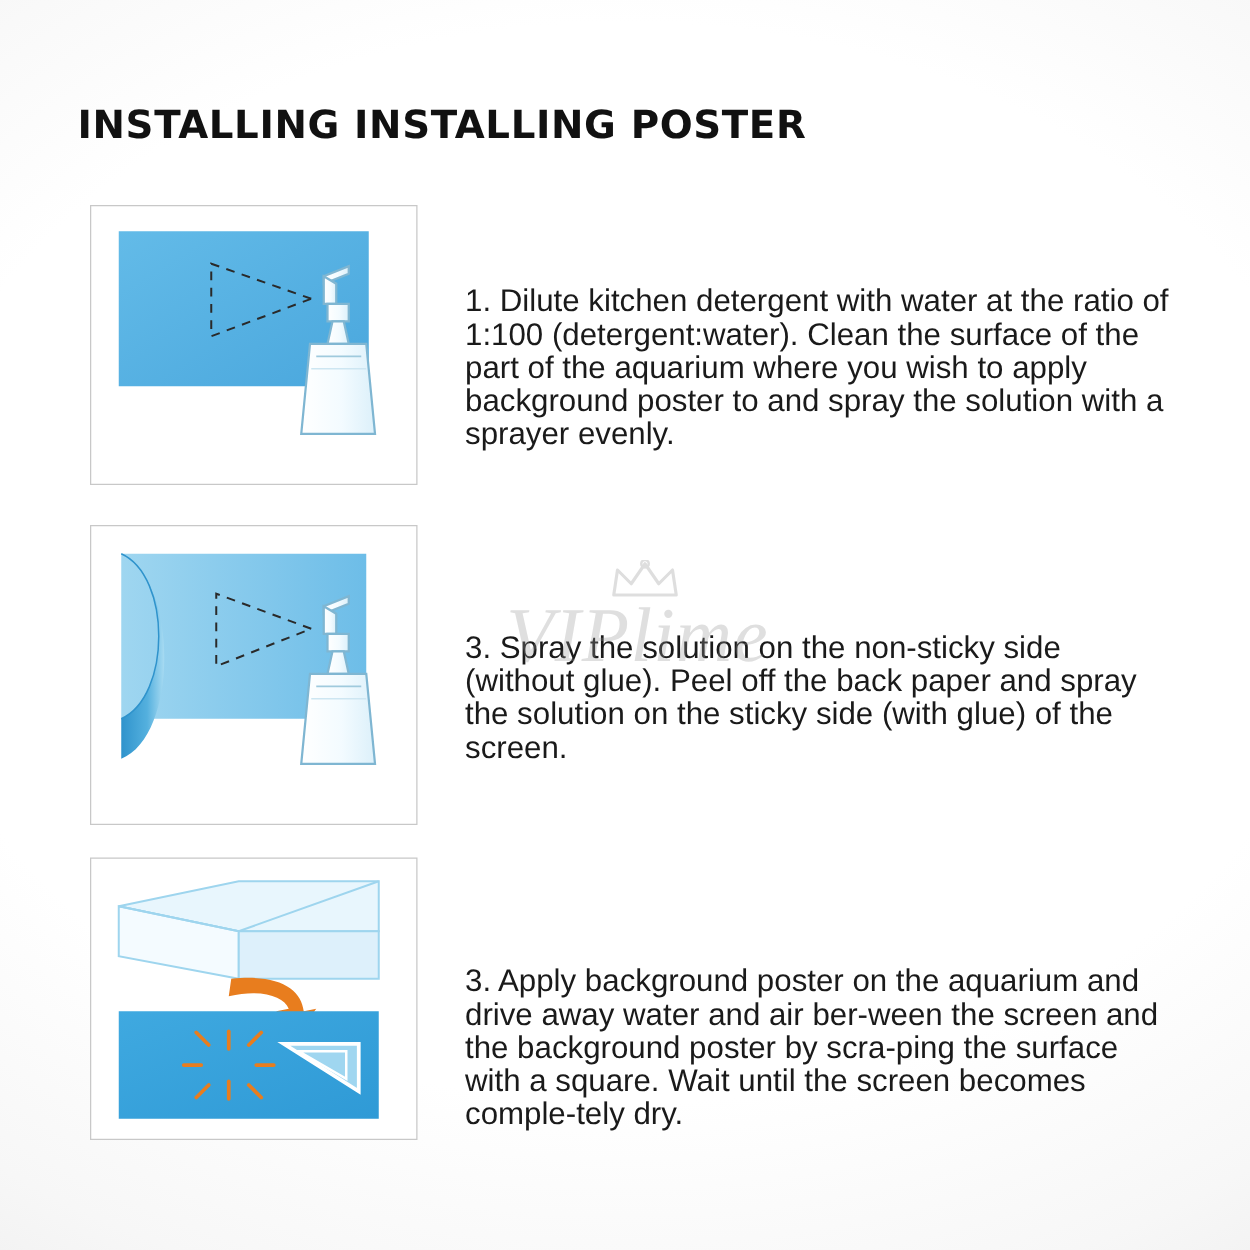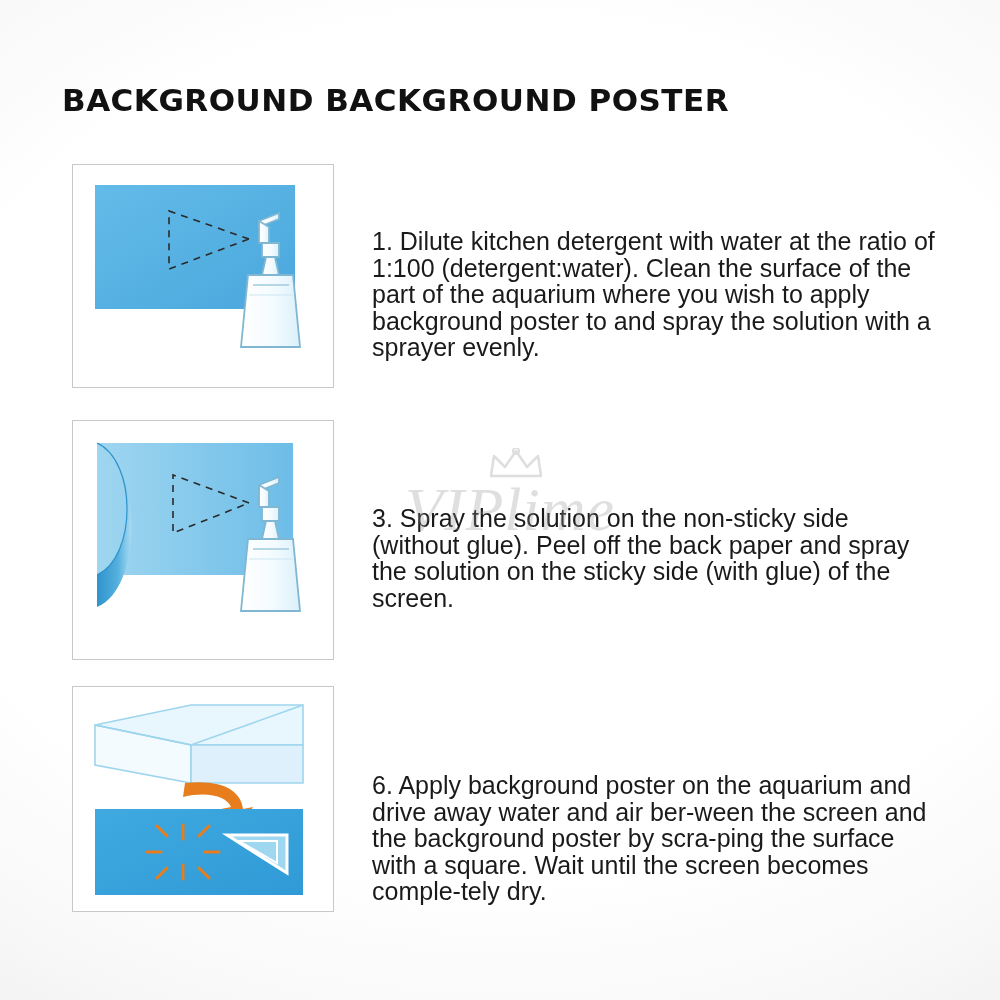--- a/index.html
+++ b/index.html
@@ -85,21 +85,21 @@
   #panel3 { left: 72px; top: 686px; width: 262px; height: 226px; }
   #text3  { left: 372px; top: 772px; width: 570px; }
 
   svg { display: block; }
 </style>
 </head>
 <body>
 
 <div class="page">
 
-  <div class="title">BACKGROUND BACKGROUND POSTER</div>
+  <div class="title">INSTALLING INSTALLING POSTER</div>
 
   <div class="panel" id="panel1">
     <svg width="260" height="222" viewBox="0 0 260 222">
 
       <defs>
         <linearGradient id="g1" x1="0" y1="0" x2="1" y2="1">
           <stop offset="0%" stop-color="#63bbe8"></stop>
           <stop offset="100%" stop-color="#4aa7dd"></stop>
         </linearGradient>
         <linearGradient id="bottleg" x1="0" y1="0" x2="1" y2="0">
@@ -189,21 +189,21 @@
         <line x1="94" y1="181" x2="84" y2="191"></line>
         <line x1="126" y1="181" x2="136" y2="191"></line>
       </g>
 
       <g>
         <path d="M154 148 L214 148 L214 186 Z" fill="#9fd6f0" stroke="#ffffff" stroke-width="3"></path>
         <path d="M166 154 L204 154 L204 176 Z" fill="none" stroke="#ffffff" stroke-width="2"></path>
       </g>
     </svg>
   </div>
-  <div class="steptext" id="text3">6. Apply background poster on the aquarium and drive away water and air ber-ween the screen and the background poster by scra-ping the surface with a square. Wait until the screen becomes comple-tely dry.</div>
+  <div class="steptext" id="text3">3. Apply background poster on the aquarium and drive away water and air ber-ween the screen and the background poster by scra-ping the surface with a square. Wait until the screen becomes comple-tely dry.</div>
 
   <div class="watermark">
     <svg class="wm-crown" viewBox="0 0 56 32">
       <path d="M3 28 L6 8 L17 19 L28 3 L39 19 L50 8 L53 28 Z" fill="none" stroke="#9a9a9a" stroke-width="2.5" stroke-linejoin="round"></path>
       <circle cx="28" cy="3" r="3" fill="none" stroke="#9a9a9a" stroke-width="2"></circle>
     </svg>
     <div class="wm-text">VIPlime</div>
   </div>
 
 </div>

